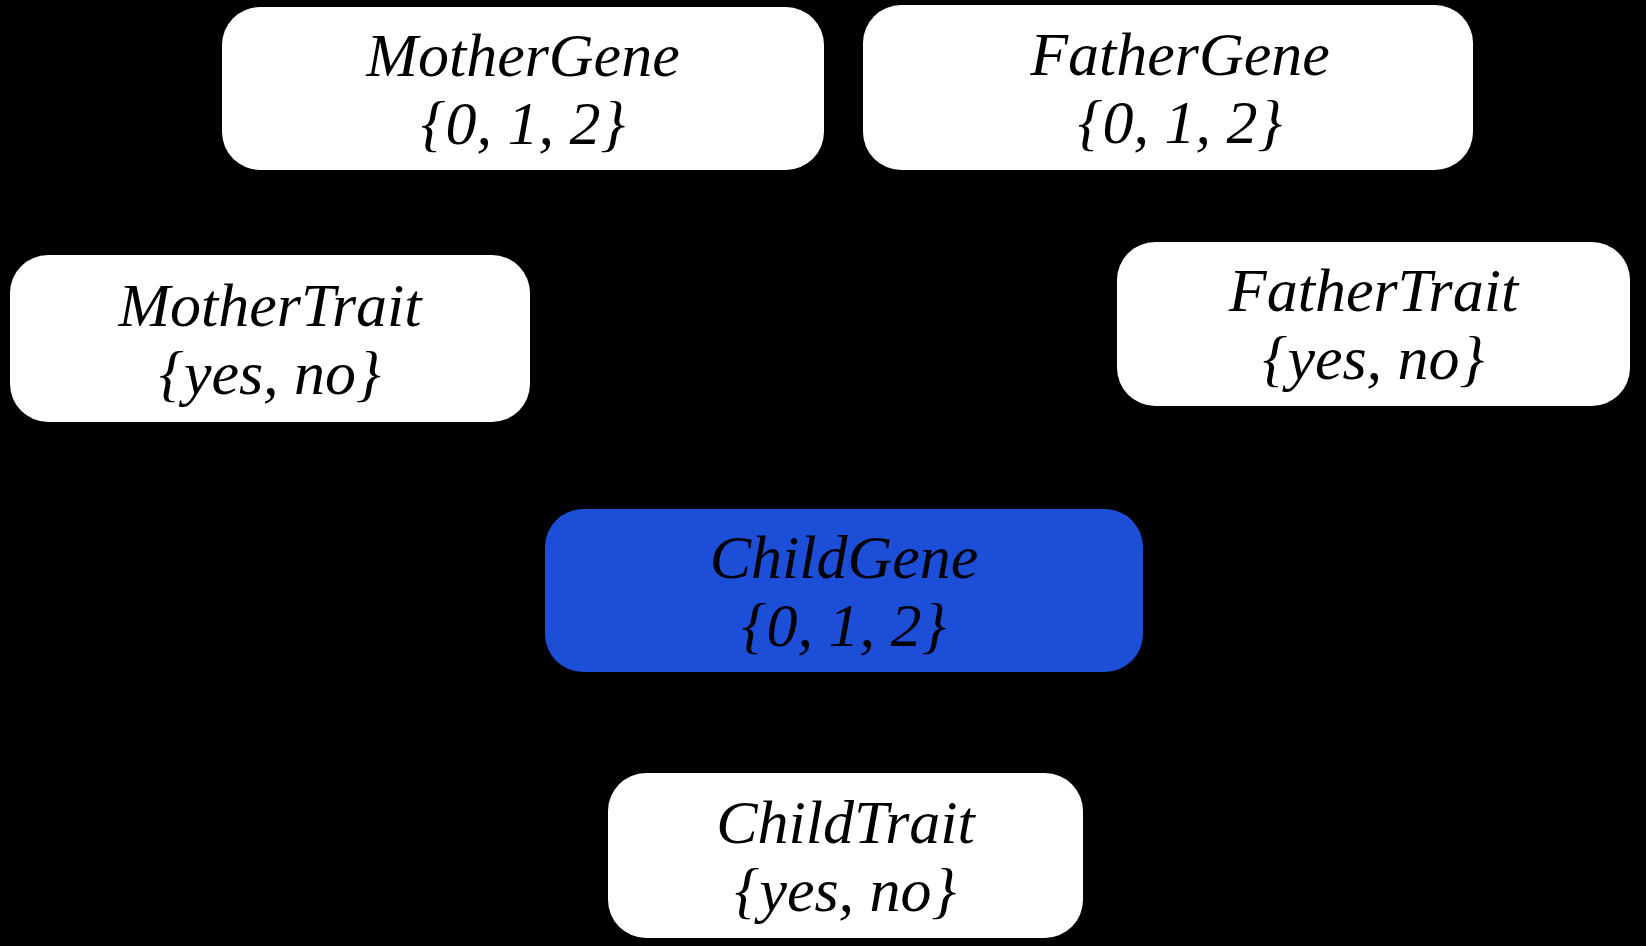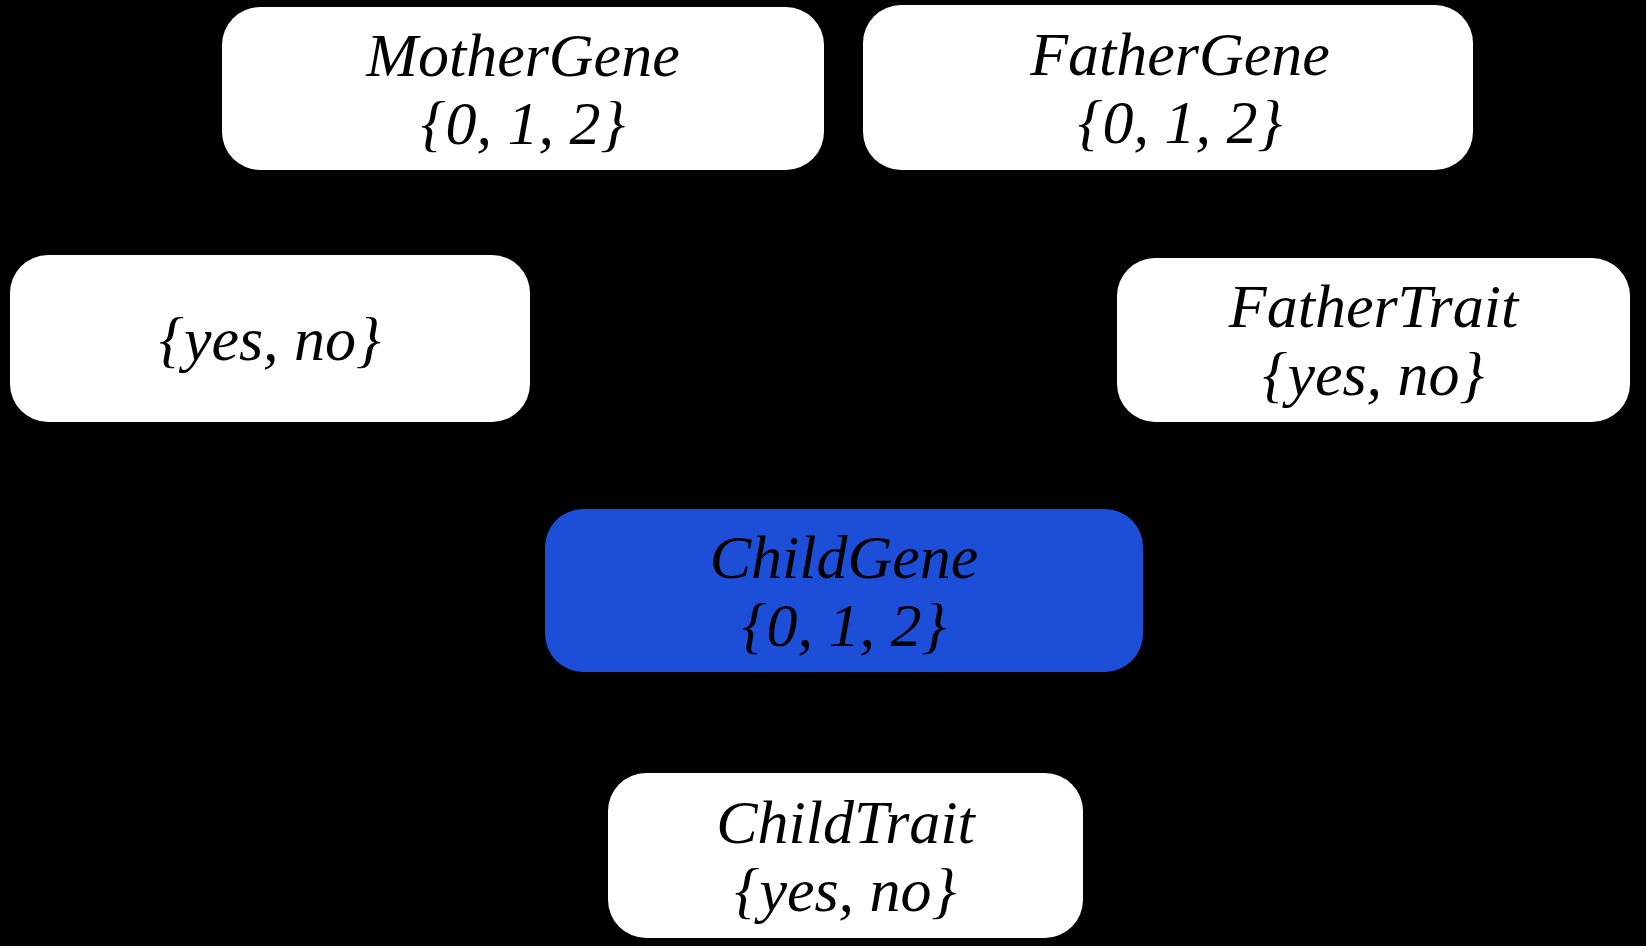--- a/index.html
+++ b/index.html
@@ -40,24 +40,25 @@
     <div class="node-label">MotherGene</div>
     <div class="node-domain">{0, 1, 2}</div>
   </div>
 
   <div class="node" style="left: 863px; top: 5px; width: 610px; height: 165px; background: rgb(255, 255, 255); color: rgb(0, 0, 0); padding-left: 24px;">
     <div class="node-label">FatherGene</div>
     <div class="node-domain">{0, 1, 2}</div>
   </div>
 
   <div class="node" style="left: 10px; top: 255px; width: 520px; height: 167px; background: rgb(255, 255, 255); color: rgb(0, 0, 0);">
+    <div class="node-label">MotherTrait</div>
     <div class="node-domain">{yes, no}</div>
   </div>
 
-  <div class="node" style="left: 1117px; top: 258px; width: 513px; height: 164px; background: rgb(255, 255, 255); color: rgb(0, 0, 0);">
+  <div class="node" style="left: 1117px; top: 242px; width: 513px; height: 164px; background: rgb(255, 255, 255); color: rgb(0, 0, 0);">
     <div class="node-label">FatherTrait</div>
     <div class="node-domain">{yes, no}</div>
   </div>
 
   <div class="node" style="left: 545px; top: 509px; width: 598px; height: 163px; background: #1d4ed8; color: rgb(0, 0, 0);">
     <div class="node-label">ChildGene</div>
     <div class="node-domain">{0, 1, 2}</div>
   </div>
 
   <div class="node" style="left: 608px; top: 773px; width: 475px; height: 165px; background: rgb(255, 255, 255); color: rgb(0, 0, 0);">

